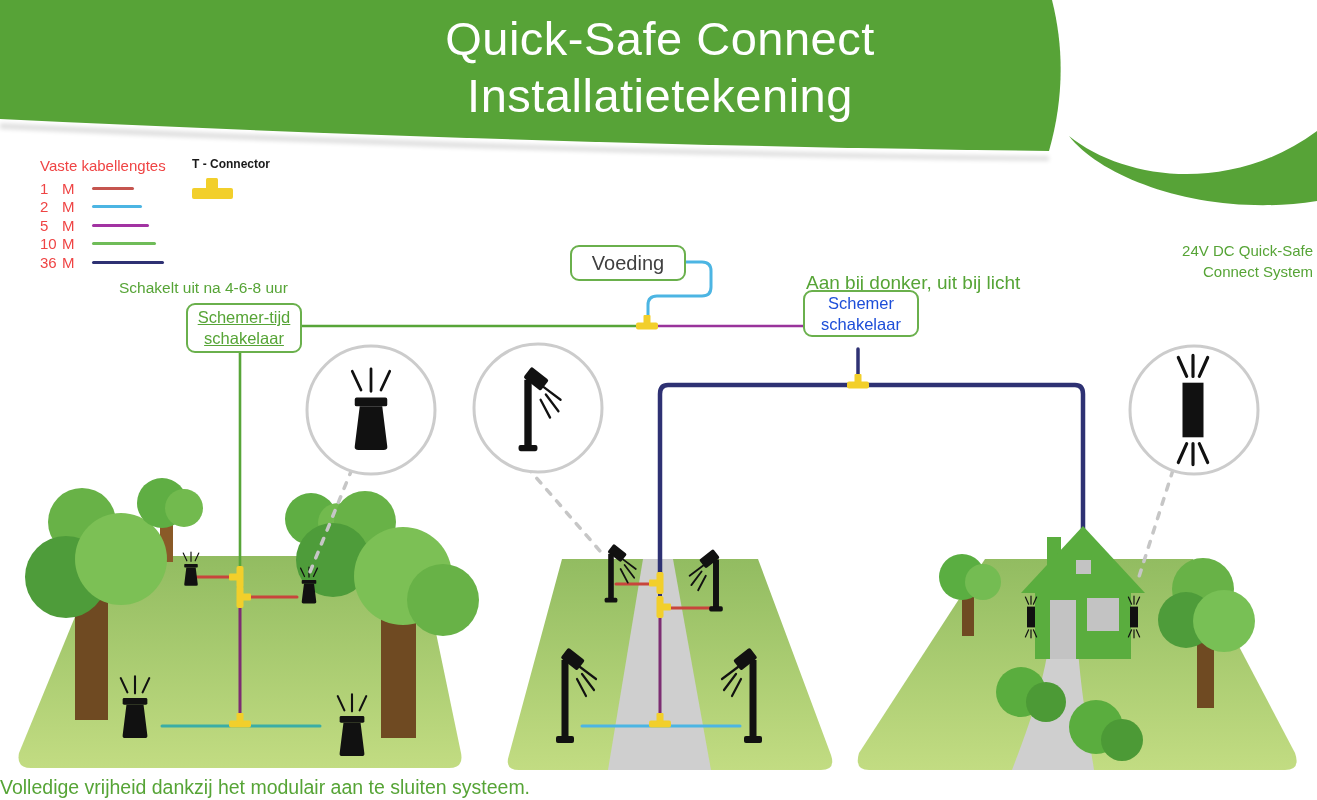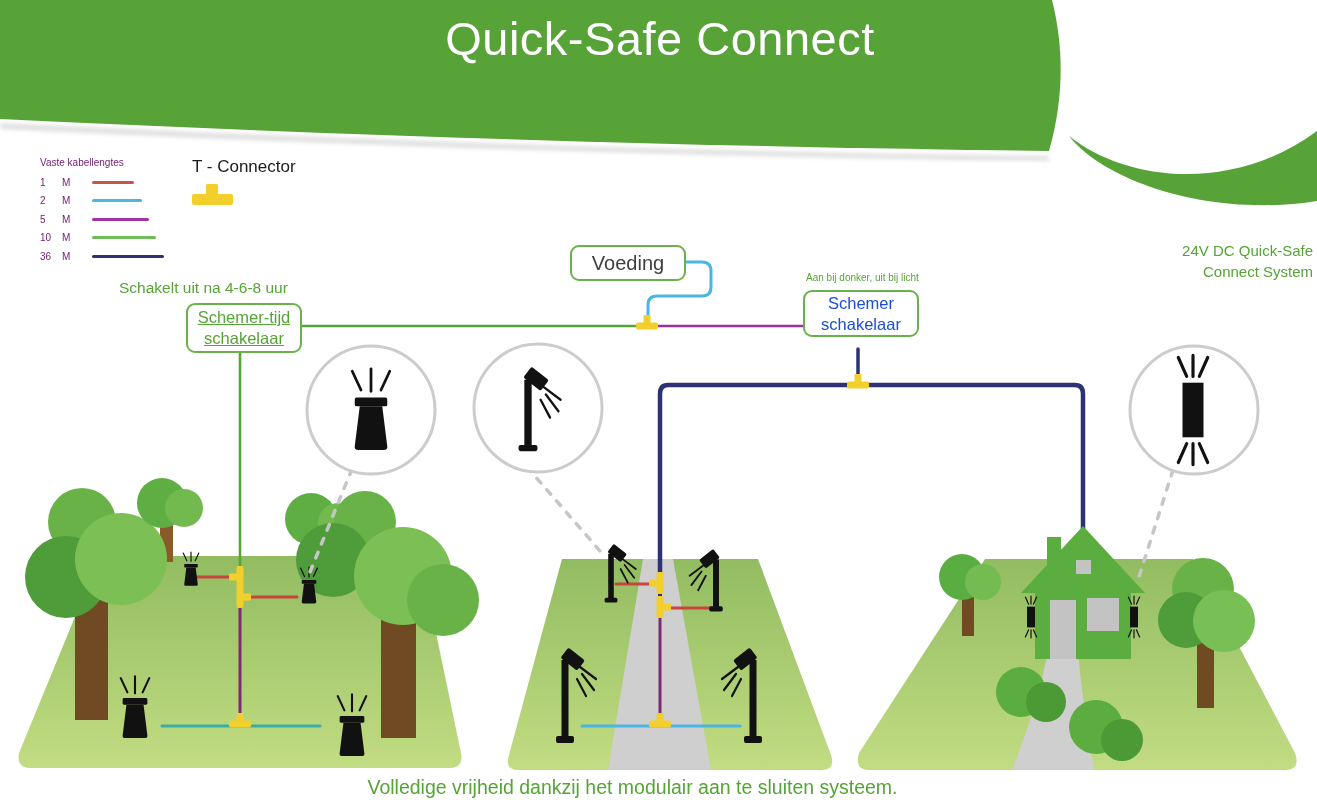--- a/index.html
+++ b/index.html
@@ -12,37 +12,37 @@
 
   .title{left:205px;top:10px;width:910px;text-align:center;color:#fff;
          font-size:47px;line-height:57px;font-weight:400;letter-spacing:.5px;}
 
   .logo{left:1088px;top:36px;width:222px;text-align:center;}
   .wordmark{display:flex;align-items:center;justify-content:center;font-size:37px;line-height:40px;color:#1c1c1c;}
   .wordmark .sus{font-weight:700;}
   .wordmark svg{margin-left:4px;}
   .tagline{margin-top:3px;font-size:10.5px;letter-spacing:1.1px;color:#2b2b2b;white-space:nowrap;}
 
-  .legend{left:40px;top:157px;font-size:10px;color:#701a75;}
+  .legend{left:40px;top:157px;font-size:15px;color:#ef4444;}
   .legend-title{margin-bottom:5px;}
   .lrow{display:flex;align-items:center;height:18.5px;}
   .lnum{display:inline-block;width:22px;}
   .lunit{display:inline-block;width:18px;}
   .lline{display:inline-block;height:3px;border-radius:2px;margin-left:12px;}
 
-  .tlegend{left:192px;top:157px;font-size:17px;color:#1a1a1a;}
+  .tlegend{left:192px;top:157px;font-size:12px;color:#1a1a1a;font-weight:bold;}
   .tlegend svg{display:block;margin-top:7px;}
 
   .gbox{position:absolute;z-index:3;background:#fff;border:2px solid #6ab04c;border-radius:9px;
         display:flex;align-items:center;justify-content:center;text-align:center;}
   .note{white-space:nowrap;}
   .timer-note{left:119px;top:279px;font-size:15.5px;}
-  .dusk-note{left:806px;top:272px;font-size:10px;}
+  .dusk-note{left:806px;top:272px;font-size:19px;}
   .system-label{left:1125px;top:240px;width:188px;text-align:right;font-size:15px;line-height:21px;}
-  .caption{left:0;top:776px;width:1265px;text-align:center;font-size:19.5px;}
+  .caption{left:0;top:776px;width:1265px;text-align:left;font-size:19.5px;}
 
   .ray{stroke:#111;stroke-width:2.2;stroke-linecap:round;fill:none;}
   .ray2{stroke:#111;stroke-width:1.5;stroke-linecap:round;fill:none;}
   .lampfill{fill:#111;}
   .cable{fill:none;stroke-linecap:round;}
   .dash{fill:none;stroke:#c6c6c6;stroke-width:3.5;stroke-dasharray:6 9;stroke-linecap:round;}
   .callout{fill:#fff;stroke:#cccccc;stroke-width:3;}
 </style>
 </head>
 <body>
@@ -55,20 +55,21 @@
           <feGaussianBlur stdDeviation="2.2"></feGaussianBlur>
         </filter>
     </defs>
     <path filter="url(#soft)" fill="#000" opacity="0.12" d="M0,123 C330,139 700,152 1049,156 L1049,161 C700,157 330,145 0,129 Z"></path>
     <path d="M0,0 H1052 C1064,48 1064,98 1049,151 C700,147 330,135 0,119 Z" style="fill: rgb(87, 163, 55);"></path>
     <path d="M1069,136 C1125,181 1232,194 1317,131 L1317,201 C1210,218 1104,181 1069,136 Z" style="fill: rgb(87, 163, 55);"></path>
   </svg>
 
   <div class="txt title">
     <div>Quick-Safe Connect</div>
+    <div>Installatietekening</div>
   </div>
 
 
   <div class="txt legend">
     <div class="legend-title">Vaste kabellengtes</div>
     <div class="lrow">
       <span class="lnum">1</span>
         <span class="lunit">M</span>
       <span class="lline" style="background: rgb(197, 85, 79); width: 42px;"></span>
     </div>

